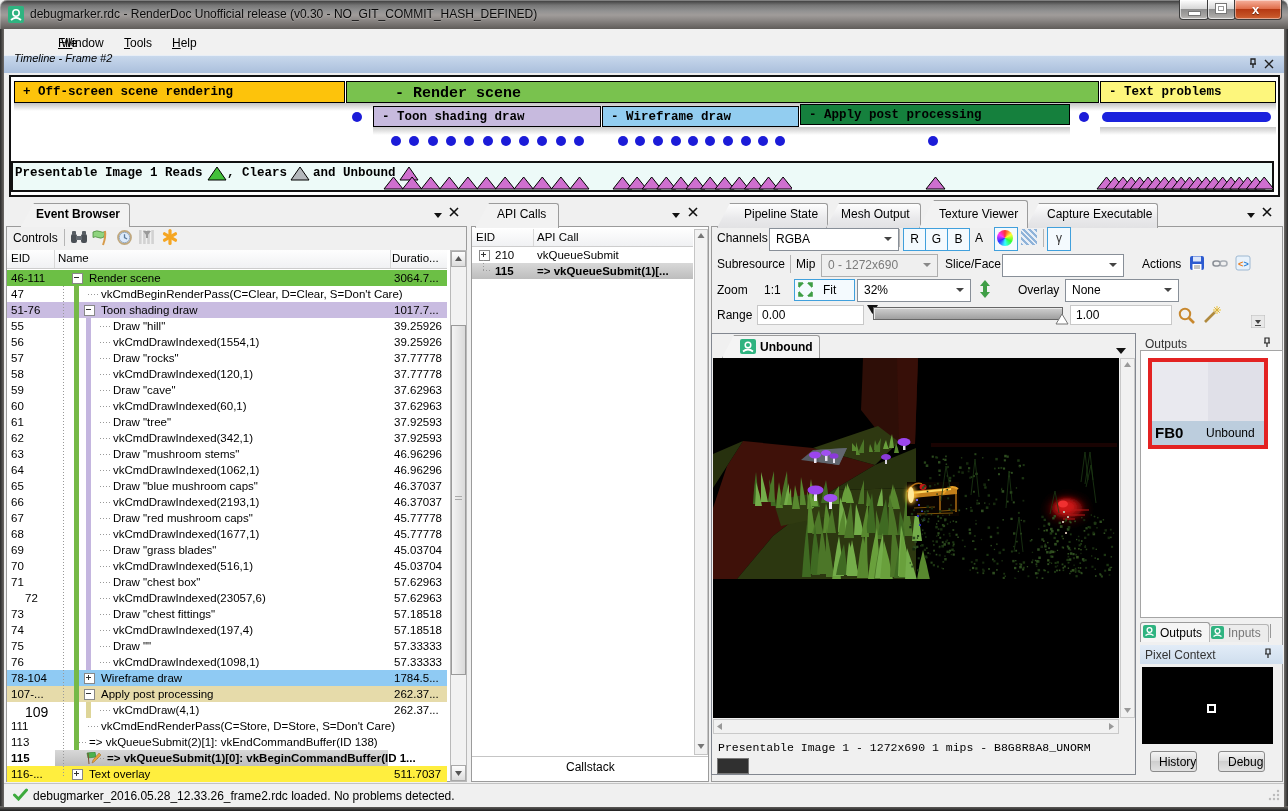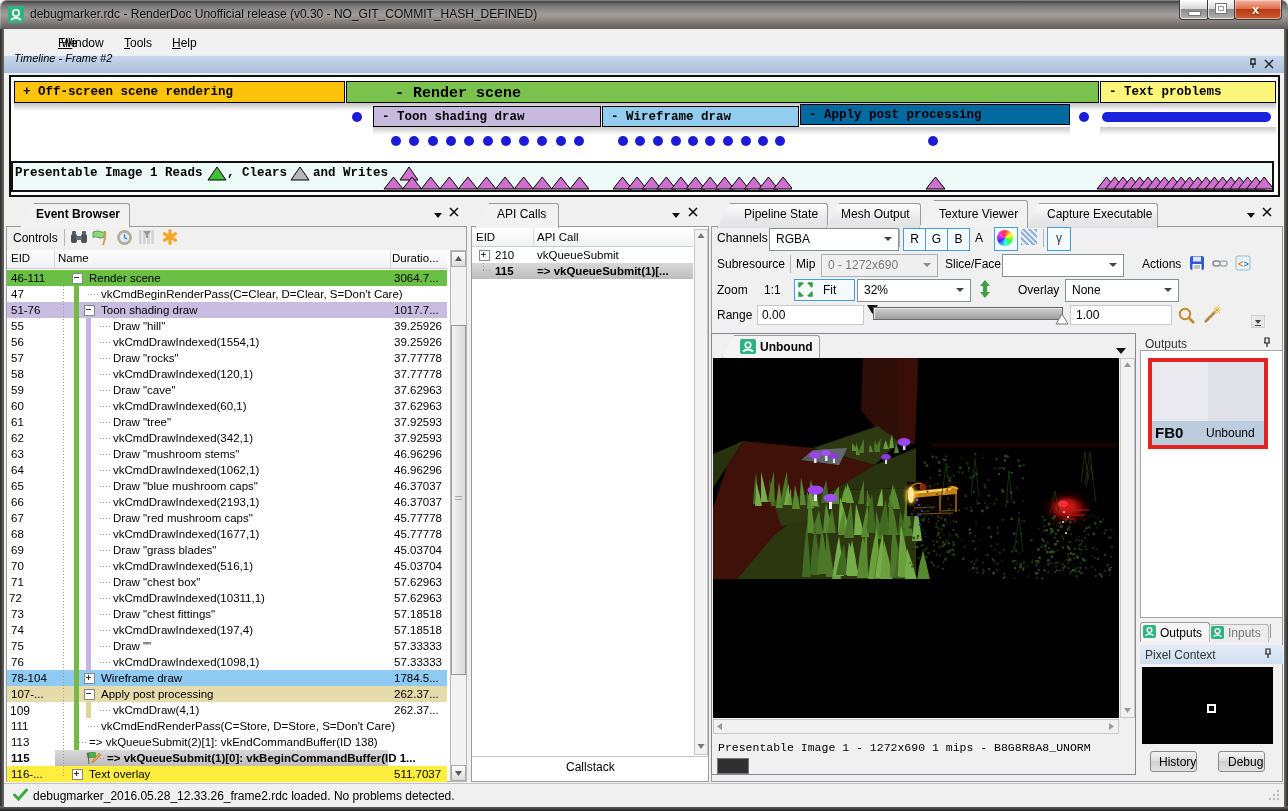--- a/index.html
+++ b/index.html
@@ -59,21 +59,21 @@
 <div style="position:absolute;left:1100px;top:81px;width:176px;height:22px;background:#fdf67c;border:1px solid #000;box-sizing:border-box;">
     <span class="mono" style="position:absolute;left:8px;top:3px;font-weight:bold;font-size:12.5px;white-space:pre;">- Text problems</span>
   </div>
 <div style="position:absolute;left:14px;top:103px;width:1262px;height:8px;background:linear-gradient(180deg,rgba(120,120,120,.45),rgba(120,120,120,0));"></div>
 <div style="position:absolute;left:373px;top:106px;width:228px;height:21px;background:#c7bade;border:1px solid #000;box-sizing:border-box;">
     <span class="mono" style="position:absolute;left:8px;top:3px;font-weight:bold;font-size:12.5px;white-space:pre;">- Toon shading draw</span>
   </div>
 <div style="position:absolute;left:602px;top:106px;width:197px;height:21px;background:#92cdf0;border:1px solid #000;box-sizing:border-box;">
     <span class="mono" style="position:absolute;left:8px;top:3px;font-weight:bold;font-size:12.5px;white-space:pre;">- Wireframe draw</span>
   </div>
-<div style="position:absolute;left:800px;top:104px;width:270px;height:21px;background:#0369a1;border:1px solid #000;box-sizing:border-box;">
+<div style="position:absolute;left:800px;top:104px;width:270px;height:21px;background:#15803d;border:1px solid #000;box-sizing:border-box;">
     <span class="mono" style="position:absolute;left:8px;top:3px;font-weight:bold;font-size:12.5px;white-space:pre;">- Apply post processing</span>
   </div>
 <div style="position:absolute;left:373px;top:127px;width:697px;height:8px;background:linear-gradient(180deg,rgba(120,120,120,.4),rgba(120,120,120,0));"></div>
 <div style="position:absolute;left:1100px;top:127px;width:176px;height:8px;background:linear-gradient(180deg,rgba(120,120,120,.4),rgba(120,120,120,0));"></div>
 <div style="position:absolute;left:352px;top:112px;width:10px;height:10px;background:#1b1bd8;border-radius:50%;"></div>
 <div style="position:absolute;left:1079px;top:112px;width:10px;height:10px;background:#1b1bd8;border-radius:50%;"></div>
 <div style="position:absolute;left:1102px;top:112px;width:169px;height:10px;background:#1b22dd;border-radius:5px;"></div>
 <div style="position:absolute;left:391px;top:136px;width:10px;height:10px;background:#1b1bd8;border-radius:50%;"></div>
 <div style="position:absolute;left:409px;top:136px;width:10px;height:10px;background:#1b1bd8;border-radius:50%;"></div>
 <div style="position:absolute;left:428px;top:136px;width:10px;height:10px;background:#1b1bd8;border-radius:50%;"></div>
@@ -92,21 +92,21 @@
 <div style="position:absolute;left:688px;top:136px;width:10px;height:10px;background:#1b1bd8;border-radius:50%;"></div>
 <div style="position:absolute;left:705px;top:136px;width:10px;height:10px;background:#1b1bd8;border-radius:50%;"></div>
 <div style="position:absolute;left:723px;top:136px;width:10px;height:10px;background:#1b1bd8;border-radius:50%;"></div>
 <div style="position:absolute;left:741px;top:136px;width:10px;height:10px;background:#1b1bd8;border-radius:50%;"></div>
 <div style="position:absolute;left:758px;top:136px;width:10px;height:10px;background:#1b1bd8;border-radius:50%;"></div>
 <div style="position:absolute;left:775px;top:136px;width:10px;height:10px;background:#1b1bd8;border-radius:50%;"></div>
 <div style="position:absolute;left:928px;top:136px;width:10px;height:10px;background:#1b1bd8;border-radius:50%;"></div>
 <div style="position:absolute;left:11px;top:161px;width:1263px;height:31px;background:#edfaf8;border:2px solid #111;box-sizing:border-box;"></div>
 <div style="position:absolute;left:15px;top:165px;width:600px;height:14px;font-weight:bold;font-size:12.5px;white-space:pre;"><span class="mono" style="font-weight:bold">Presentable Image 1 Reads</span></div>
 <div style="position:absolute;left:227px;top:165px;width:200px;height:14px;"><span class="mono" style="font-weight:bold;font-size:12.5px">, Clears</span></div>
-<div style="position:absolute;left:313px;top:165px;width:200px;height:14px;"><span class="mono" style="font-weight:bold;font-size:12.5px">and Writes</span></div>
+<div style="position:absolute;left:313px;top:165px;width:200px;height:14px;"><span class="mono" style="font-weight:bold;font-size:12.5px">and Unbound</span></div>
 <div style="position:absolute;left:207px;top:166px;width:22px;height:15px;">
     <svg width="22" height="15" style="position:absolute;left:0;top:0">
       <polygon points="1,14 10.0,1 19,14" fill="#43c03a" stroke="#000" stroke-width="1"></polygon>
     </svg>
   </div>
 <div style="position:absolute;left:290px;top:166px;width:22px;height:15px;">
     <svg width="22" height="15" style="position:absolute;left:0;top:0">
       <polygon points="1,14 10.0,1 19,14" fill="#b4b8bc" stroke="#000" stroke-width="1"></polygon>
     </svg>
   </div>
@@ -303,22 +303,22 @@
 <div style="position:absolute;left:394px;top:544px;width:52px;height:13px;font-size:11.5px;white-space:nowrap;overflow:hidden;">45.03704</div>
 <div class="hdot" style="left:100px;top:550px;width:10px;"></div>
 <div style="position:absolute;left:11px;top:560px;width:44px;height:13px;font-size:11.5px;white-space:nowrap;overflow:hidden;">70</div>
 <div style="position:absolute;left:113px;top:560px;width:317px;height:13px;font-size:11.5px;white-space:nowrap;overflow:hidden;">vkCmdDrawIndexed(516,1)</div>
 <div style="position:absolute;left:394px;top:560px;width:52px;height:13px;font-size:11.5px;white-space:nowrap;overflow:hidden;">45.03704</div>
 <div class="hdot" style="left:100px;top:566px;width:10px;"></div>
 <div style="position:absolute;left:11px;top:576px;width:44px;height:13px;font-size:11.5px;white-space:nowrap;overflow:hidden;">71</div>
 <div style="position:absolute;left:113px;top:576px;width:317px;height:13px;font-size:11.5px;white-space:nowrap;overflow:hidden;">Draw "chest box"</div>
 <div style="position:absolute;left:394px;top:576px;width:52px;height:13px;font-size:11.5px;white-space:nowrap;overflow:hidden;">57.62963</div>
 <div class="hdot" style="left:100px;top:582px;width:10px;"></div>
-<div style="position:absolute;left:9px;top:592px;width:44px;height:13px;font-size:11.5px;white-space:nowrap;overflow:hidden;">72</div>
-<div style="position:absolute;left:113px;top:592px;width:317px;height:13px;font-size:11.5px;white-space:nowrap;overflow:hidden;">vkCmdDrawIndexed(10311,1)</div>
+<div style="position:absolute;left:25px;top:592px;width:44px;height:13px;font-size:11.5px;white-space:nowrap;overflow:hidden;">72</div>
+<div style="position:absolute;left:113px;top:592px;width:317px;height:13px;font-size:11.5px;white-space:nowrap;overflow:hidden;">vkCmdDrawIndexed(23057,6)</div>
 <div style="position:absolute;left:394px;top:592px;width:52px;height:13px;font-size:11.5px;white-space:nowrap;overflow:hidden;">57.62963</div>
 <div class="hdot" style="left:100px;top:598px;width:10px;"></div>
 <div style="position:absolute;left:11px;top:608px;width:44px;height:13px;font-size:11.5px;white-space:nowrap;overflow:hidden;">73</div>
 <div style="position:absolute;left:113px;top:608px;width:317px;height:13px;font-size:11.5px;white-space:nowrap;overflow:hidden;">Draw "chest fittings"</div>
 <div style="position:absolute;left:394px;top:608px;width:52px;height:13px;font-size:11.5px;white-space:nowrap;overflow:hidden;">57.18518</div>
 <div class="hdot" style="left:100px;top:614px;width:10px;"></div>
 <div style="position:absolute;left:11px;top:624px;width:44px;height:13px;font-size:11.5px;white-space:nowrap;overflow:hidden;">74</div>
 <div style="position:absolute;left:113px;top:624px;width:317px;height:13px;font-size:11.5px;white-space:nowrap;overflow:hidden;">vkCmdDrawIndexed(197,4)</div>
 <div style="position:absolute;left:394px;top:624px;width:52px;height:13px;font-size:11.5px;white-space:nowrap;overflow:hidden;">57.18518</div>
 <div class="hdot" style="left:100px;top:630px;width:10px;"></div>
@@ -338,21 +338,21 @@
     <i></i>
     <b></b>
   </div>
 <div style="position:absolute;left:7px;top:686px;width:440px;height:16px;background:#e6dbaa;"></div>
 <div style="position:absolute;left:11px;top:688px;width:44px;height:13px;font-size:11.5px;white-space:nowrap;overflow:hidden;">107-...</div>
 <div style="position:absolute;left:101px;top:688px;width:329px;height:13px;font-size:11.5px;white-space:nowrap;overflow:hidden;">Apply post processing</div>
 <div style="position:absolute;left:394px;top:688px;width:52px;height:13px;font-size:11.5px;white-space:nowrap;overflow:hidden;">262.37...</div>
 <div class="exp" style="left:84px;top:689px;">
     <i></i>
   </div>
-<div style="position:absolute;left:10px;top:704px;width:44px;height:13px;font-size:12px;white-space:nowrap;overflow:hidden;">109</div>
+<div style="position:absolute;left:25px;top:704px;width:44px;height:13px;font-size:14px;white-space:nowrap;overflow:hidden;">109</div>
 <div style="position:absolute;left:113px;top:704px;width:317px;height:13px;font-size:11.5px;white-space:nowrap;overflow:hidden;">vkCmdDraw(4,1)</div>
 <div style="position:absolute;left:394px;top:704px;width:52px;height:13px;font-size:11.5px;white-space:nowrap;overflow:hidden;">262.37...</div>
 <div class="hdot" style="left:100px;top:710px;width:10px;"></div>
 <div style="position:absolute;left:11px;top:720px;width:44px;height:13px;font-size:11.5px;white-space:nowrap;overflow:hidden;">111</div>
 <div style="position:absolute;left:101px;top:720px;width:329px;height:13px;font-size:11.5px;white-space:nowrap;overflow:hidden;">vkCmdEndRenderPass(C=Store, D=Store, S=Don't Care)</div>
 <div class="hdot" style="left:88px;top:726px;width:10px;"></div>
 <div style="position:absolute;left:11px;top:736px;width:44px;height:13px;font-size:11.5px;white-space:nowrap;overflow:hidden;">113</div>
 <div style="position:absolute;left:89px;top:736px;width:341px;height:13px;font-size:11.5px;white-space:nowrap;overflow:hidden;">=&gt; vkQueueSubmit(2)[1]: vkEndCommandBuffer(ID 138)</div>
 <div class="hdot" style="left:76px;top:742px;width:10px;"></div>
 <div style="position:absolute;left:55px;top:750px;width:333px;height:16px;background:linear-gradient(180deg,#d8d8d8,#bdbdbd);"></div>

